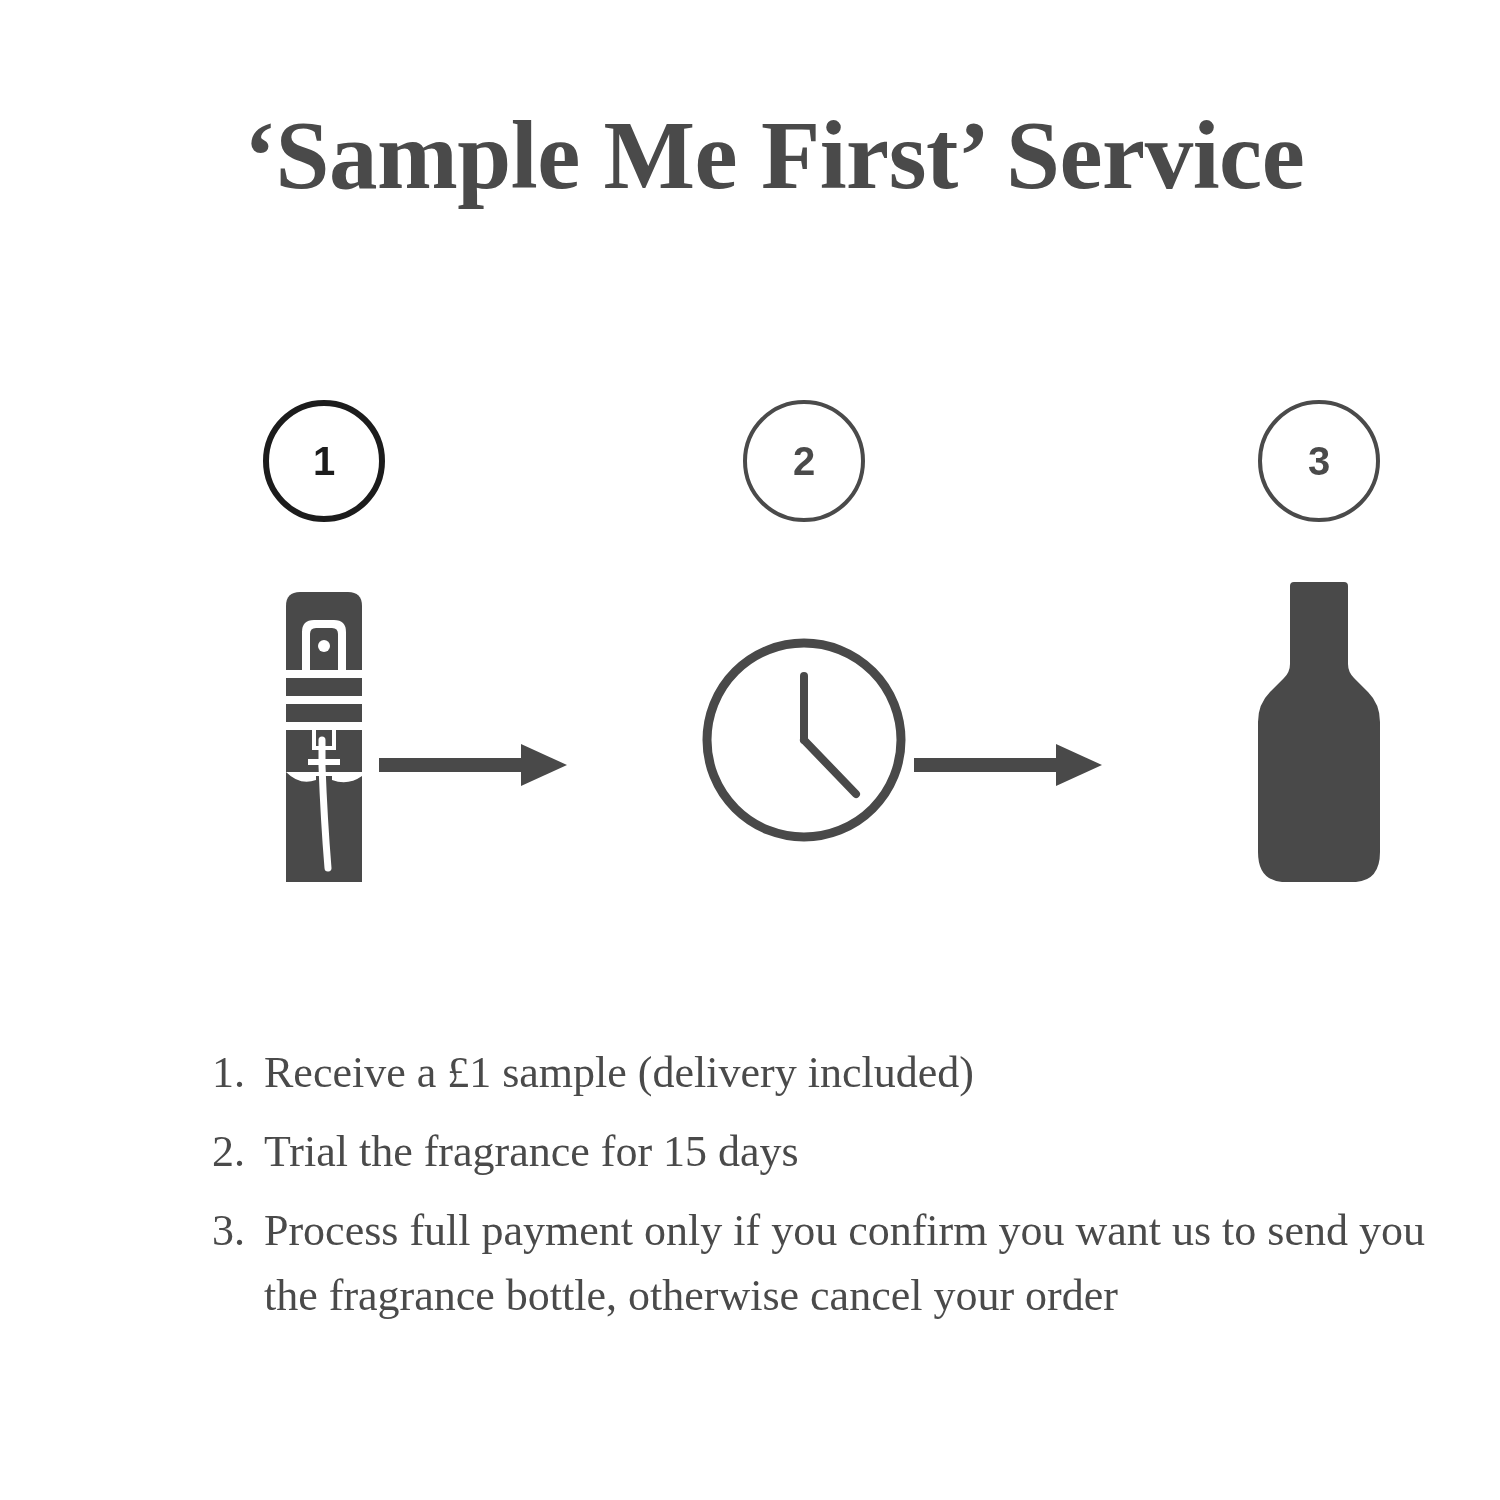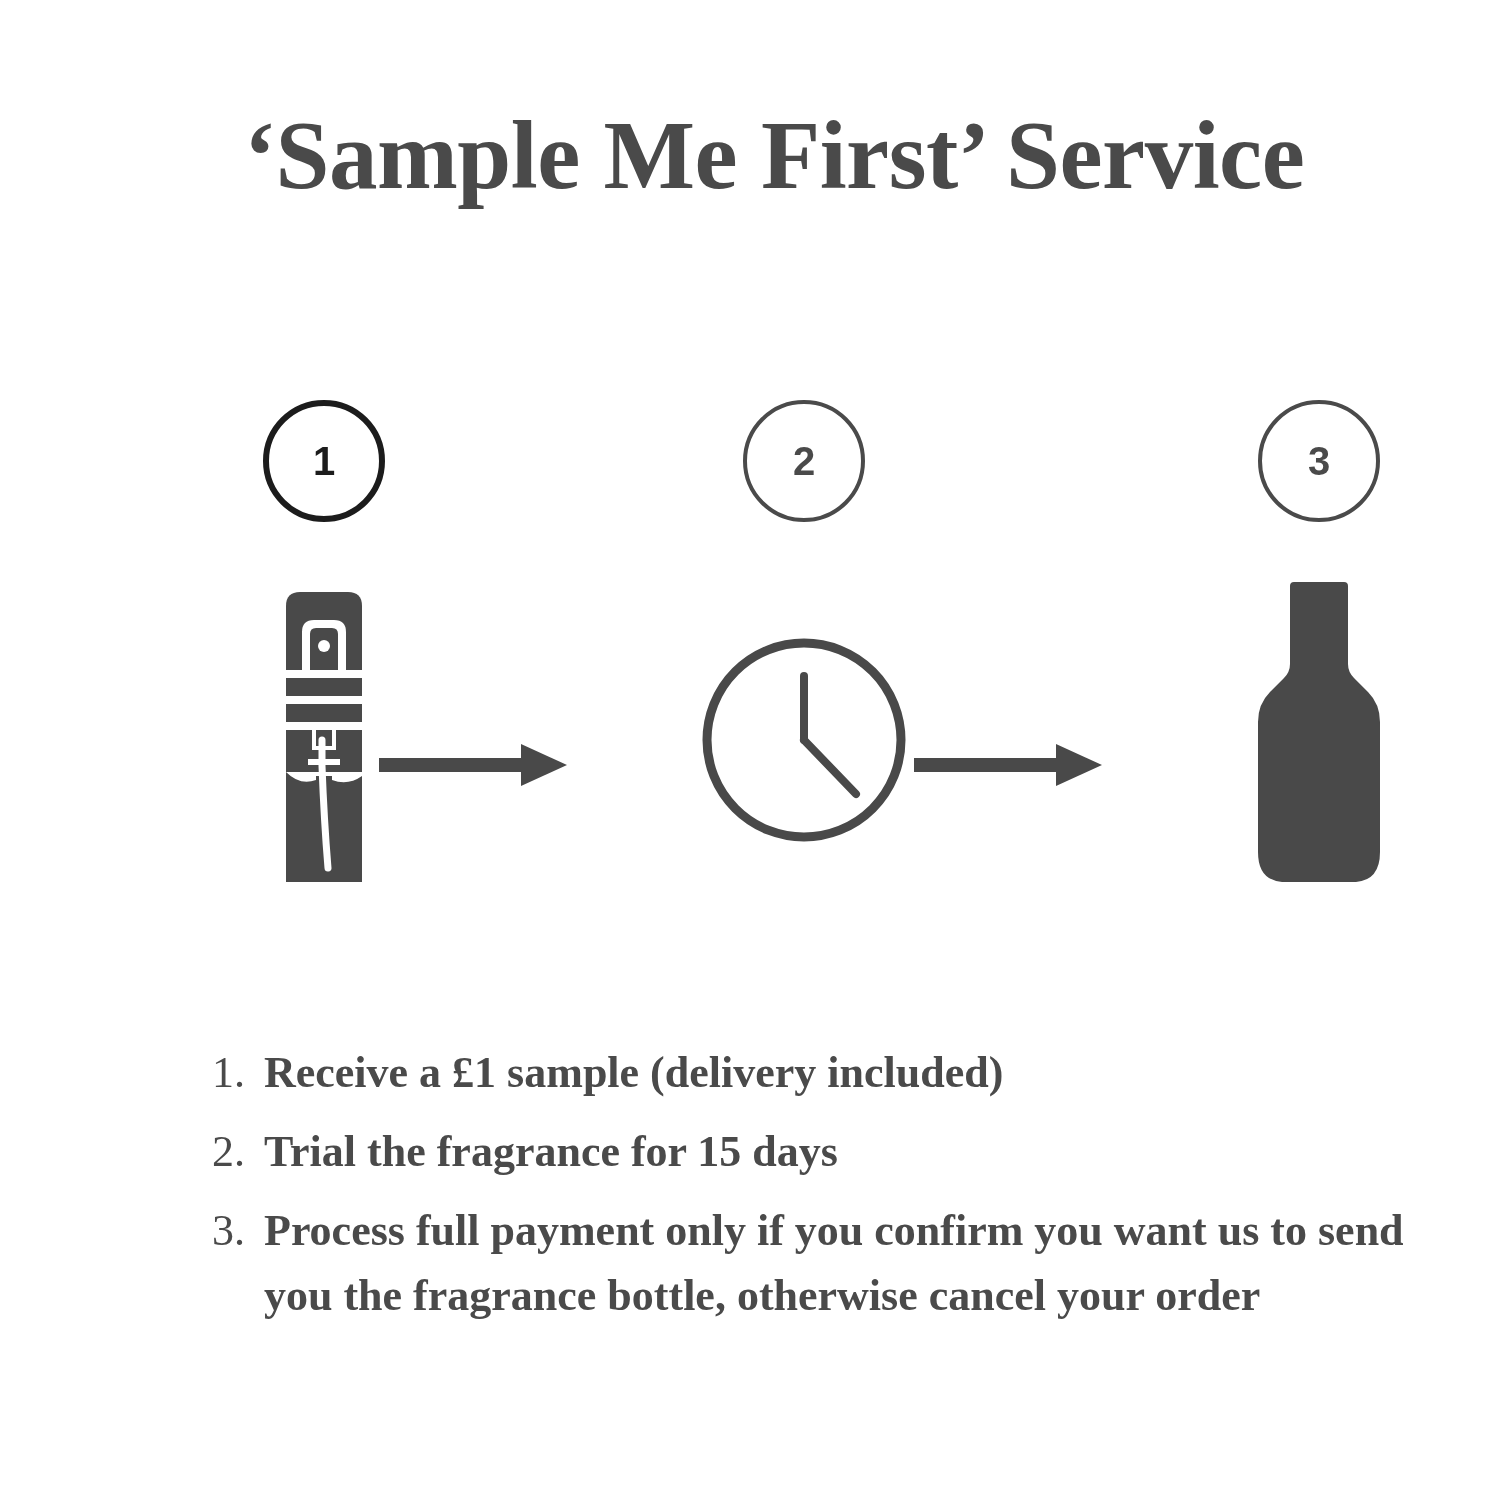--- a/index.html
+++ b/index.html
@@ -116,21 +116,20 @@
     align-items: flex-start;
     margin-bottom: 14px;
   }
   .list-marker {
     flex: 0 0 auto;
     width: 52px;
     text-align: left;
   }
   .list-text {
     flex: 1 1 auto;
-    font-weight: bold;
   }
 </style>
 </head>
 <body>
 
 <div id="page">
 
   <div id="title">‘Sample Me First’ Service</div>
 
   <div id="steps">

